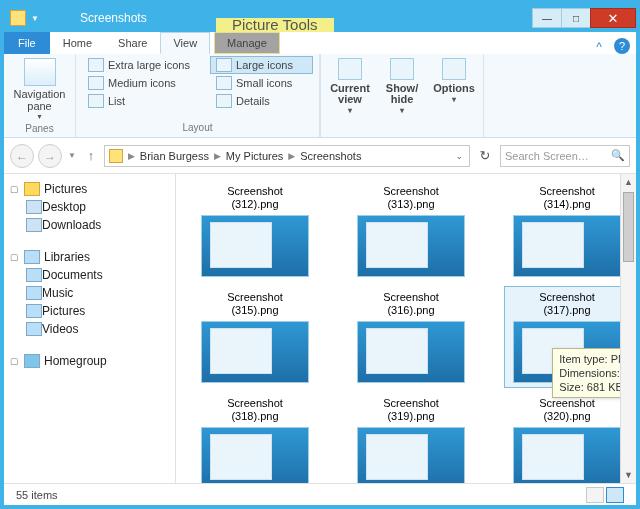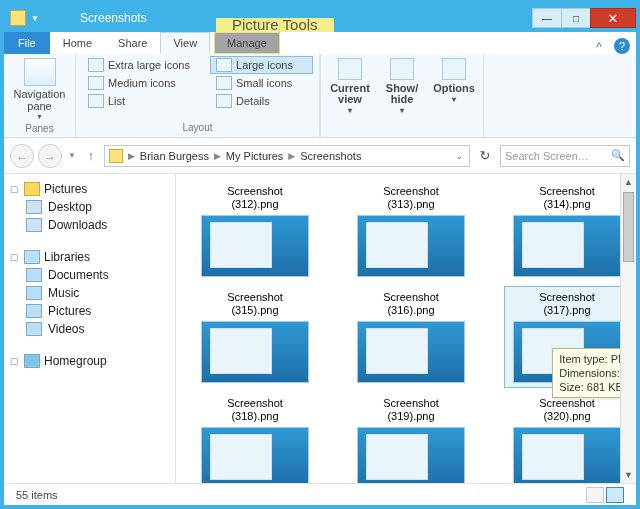--- a/index.html
+++ b/index.html
@@ -55,21 +55,21 @@
 .bc-drop { margin-left:auto; padding:0 4px; color:#666; font-size:9px;}
 .refresh { width:22px; height:22px; display:flex; align-items:center; justify-content:center; color:#555; font-size:13px;}
 .searchbox { width:130px; height:22px; border:1px solid #c9c9c9; font-size:11px; color:#999; padding: 0 4px; display:flex; align-items:center; gap:0; background:#fff;justify-content:space-between;}
 .searchbox .sico { color:#888; font-size:11px;}
 
 
 .body { flex:1; display:flex; min-height:0;}
 .sidebar { width:172px; border-right:1px solid #e1e1e1; padding: 6px 4px; font-size:12px; color:#222; overflow:hidden;}
 .sb-group { margin-bottom: 14px;}
 .sb-head { display:flex; align-items:center; gap:4px; padding:2px 2px;}
-.sb-item { display:flex; align-items:center; gap:6px; padding:2px 2px 2px 18px;}
+.sb-item { display:flex; align-items:center; padding:2px 2px 2px 18px;}
 .tri { width:10px; font-size:9px; color:#777; display:inline-block;}
 .sb-ico { width:16px; height:14px; background:#cfe2f3; border:1px solid #7fa9c9;}
 .sb-ico.star { background:#ffd95e; border-color:#d4a63b;}
 .sb-ico.lib { background:#b8dff7;}
 .sb-ico.hg { background:#7fc6e8;}
 
 .content { flex:1; overflow:auto; position:relative; padding: 6px 0 0 16px;}
 .thumbs { display:grid; grid-template-columns: repeat(3, 136px); gap: 4px 20px;}
 .thumb { width:126px; display:flex; flex-direction:column; align-items:center; font-size:11px; text-align:center; padding:4px; border:1px solid transparent;}
 .thumb.sel { border:1px solid #7fbde2; background:#e6f3fb;}

